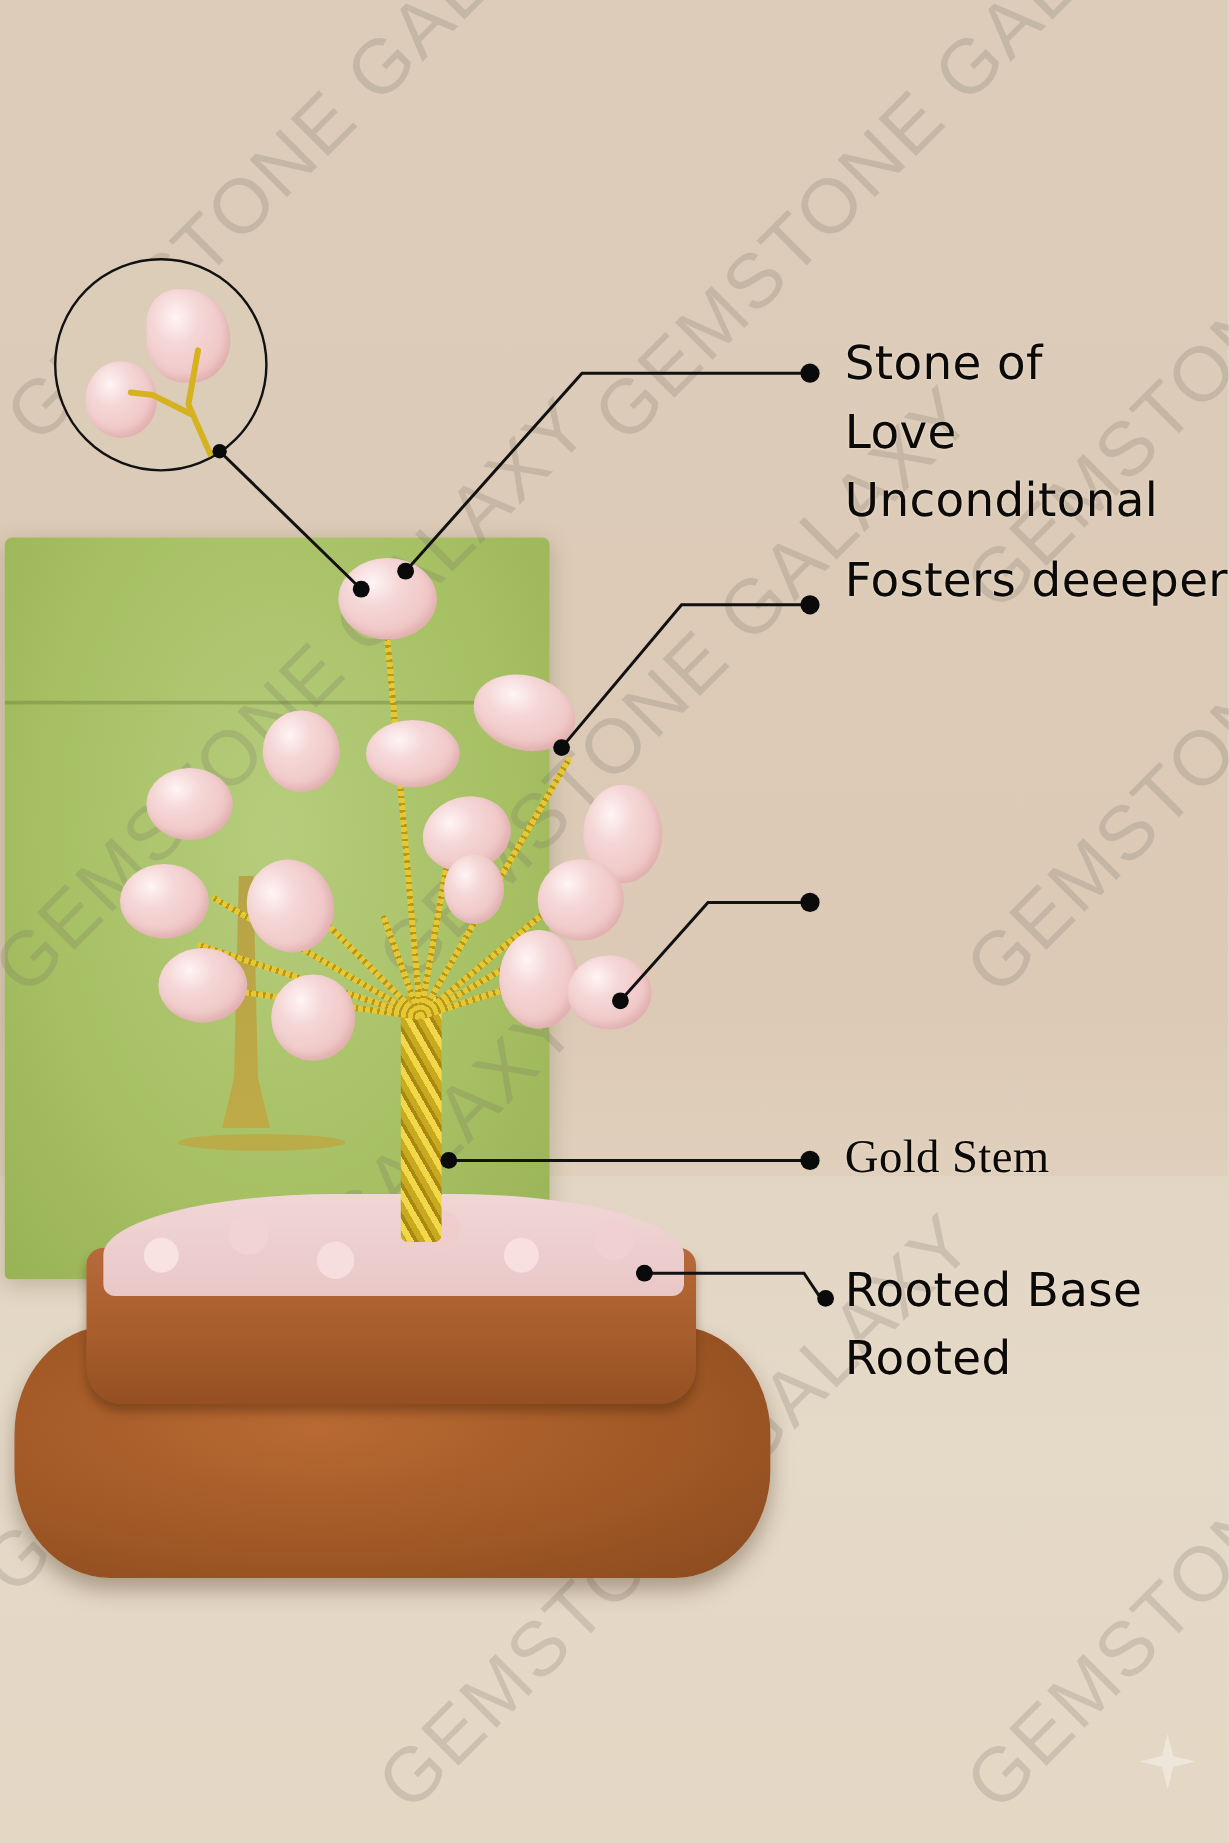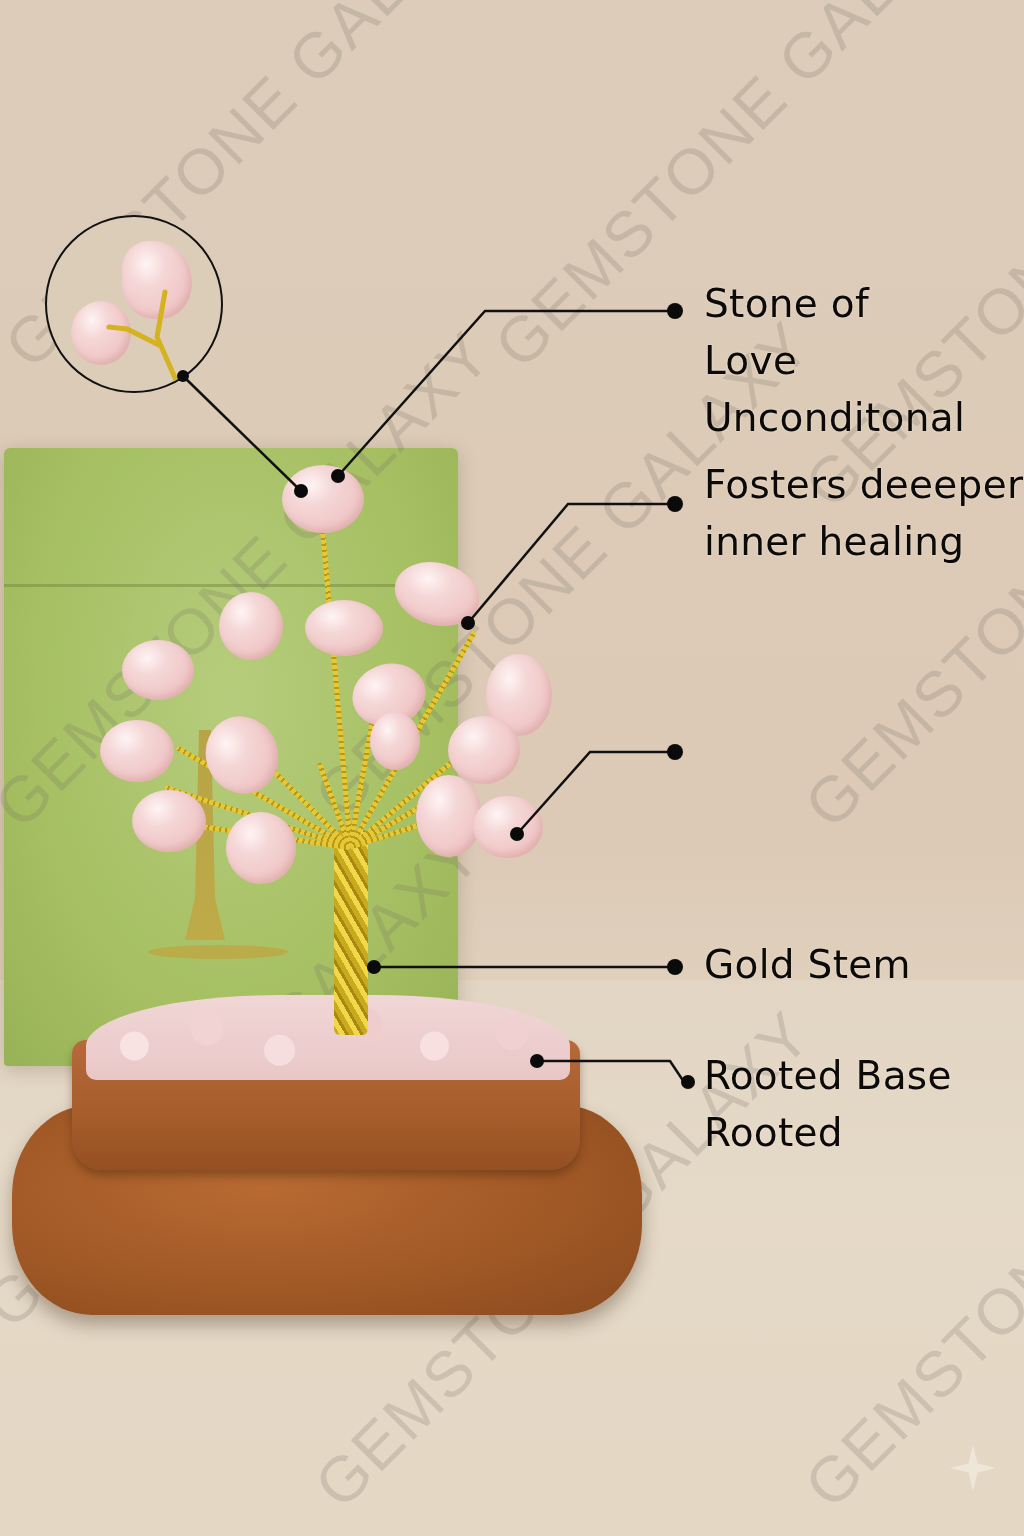--- a/index.html
+++ b/index.html
@@ -193,23 +193,22 @@
     </g>
   </svg>
 
   <div class="label" style="top:255px;margin-top:20px;">
     <div>Stone of</div>
     <div>Love</div>
     <div>Unconditonal</div>
   </div>
   <div class="label" style="top:456px;">
     <div>Fosters deeeper</div>
-    <div>inner healing</div>
-  </div>
-  <div class="label" style="top:936px;">
+  </div>
+  <div class="label" style="top:936px;font-family:Liberation Serif, serif;">
     <div>Gold Stem</div>
   </div>
   <div class="label" style="top:1047px;">
     <div>Rooted Base</div>
     <div>Rooted</div>
   </div>
 
   <div class="sparkle"></div>
 </div>
 

